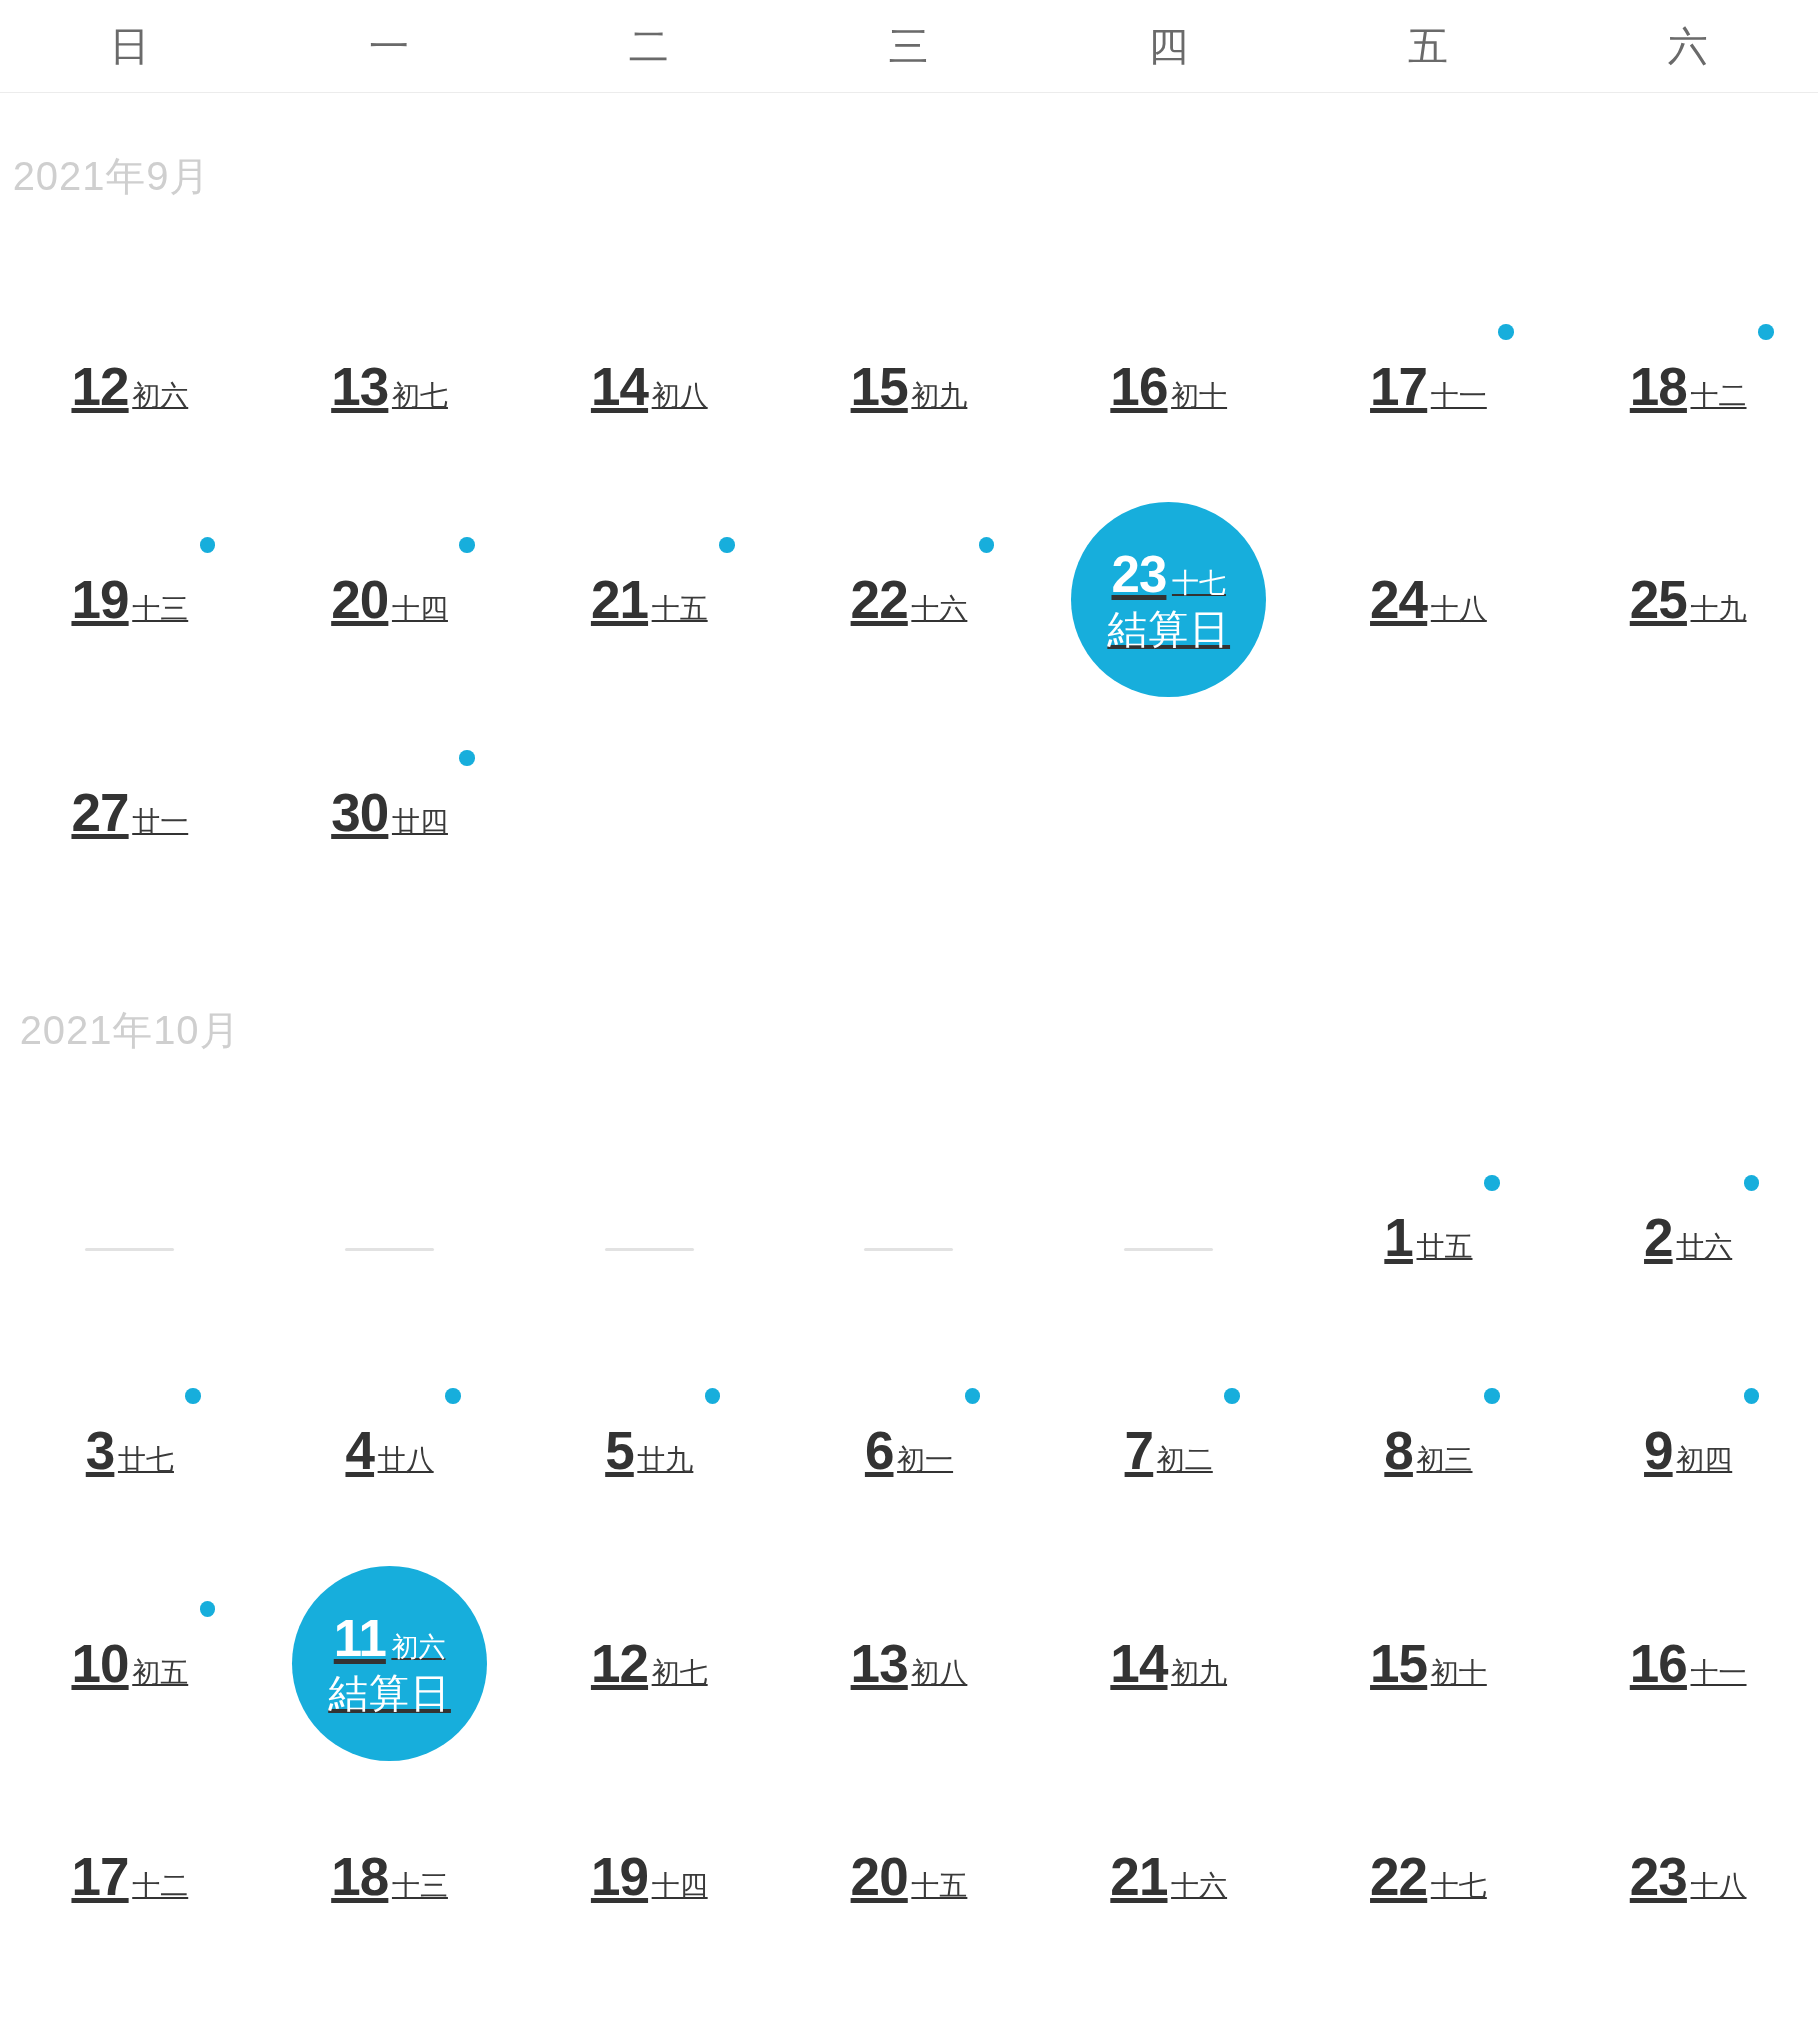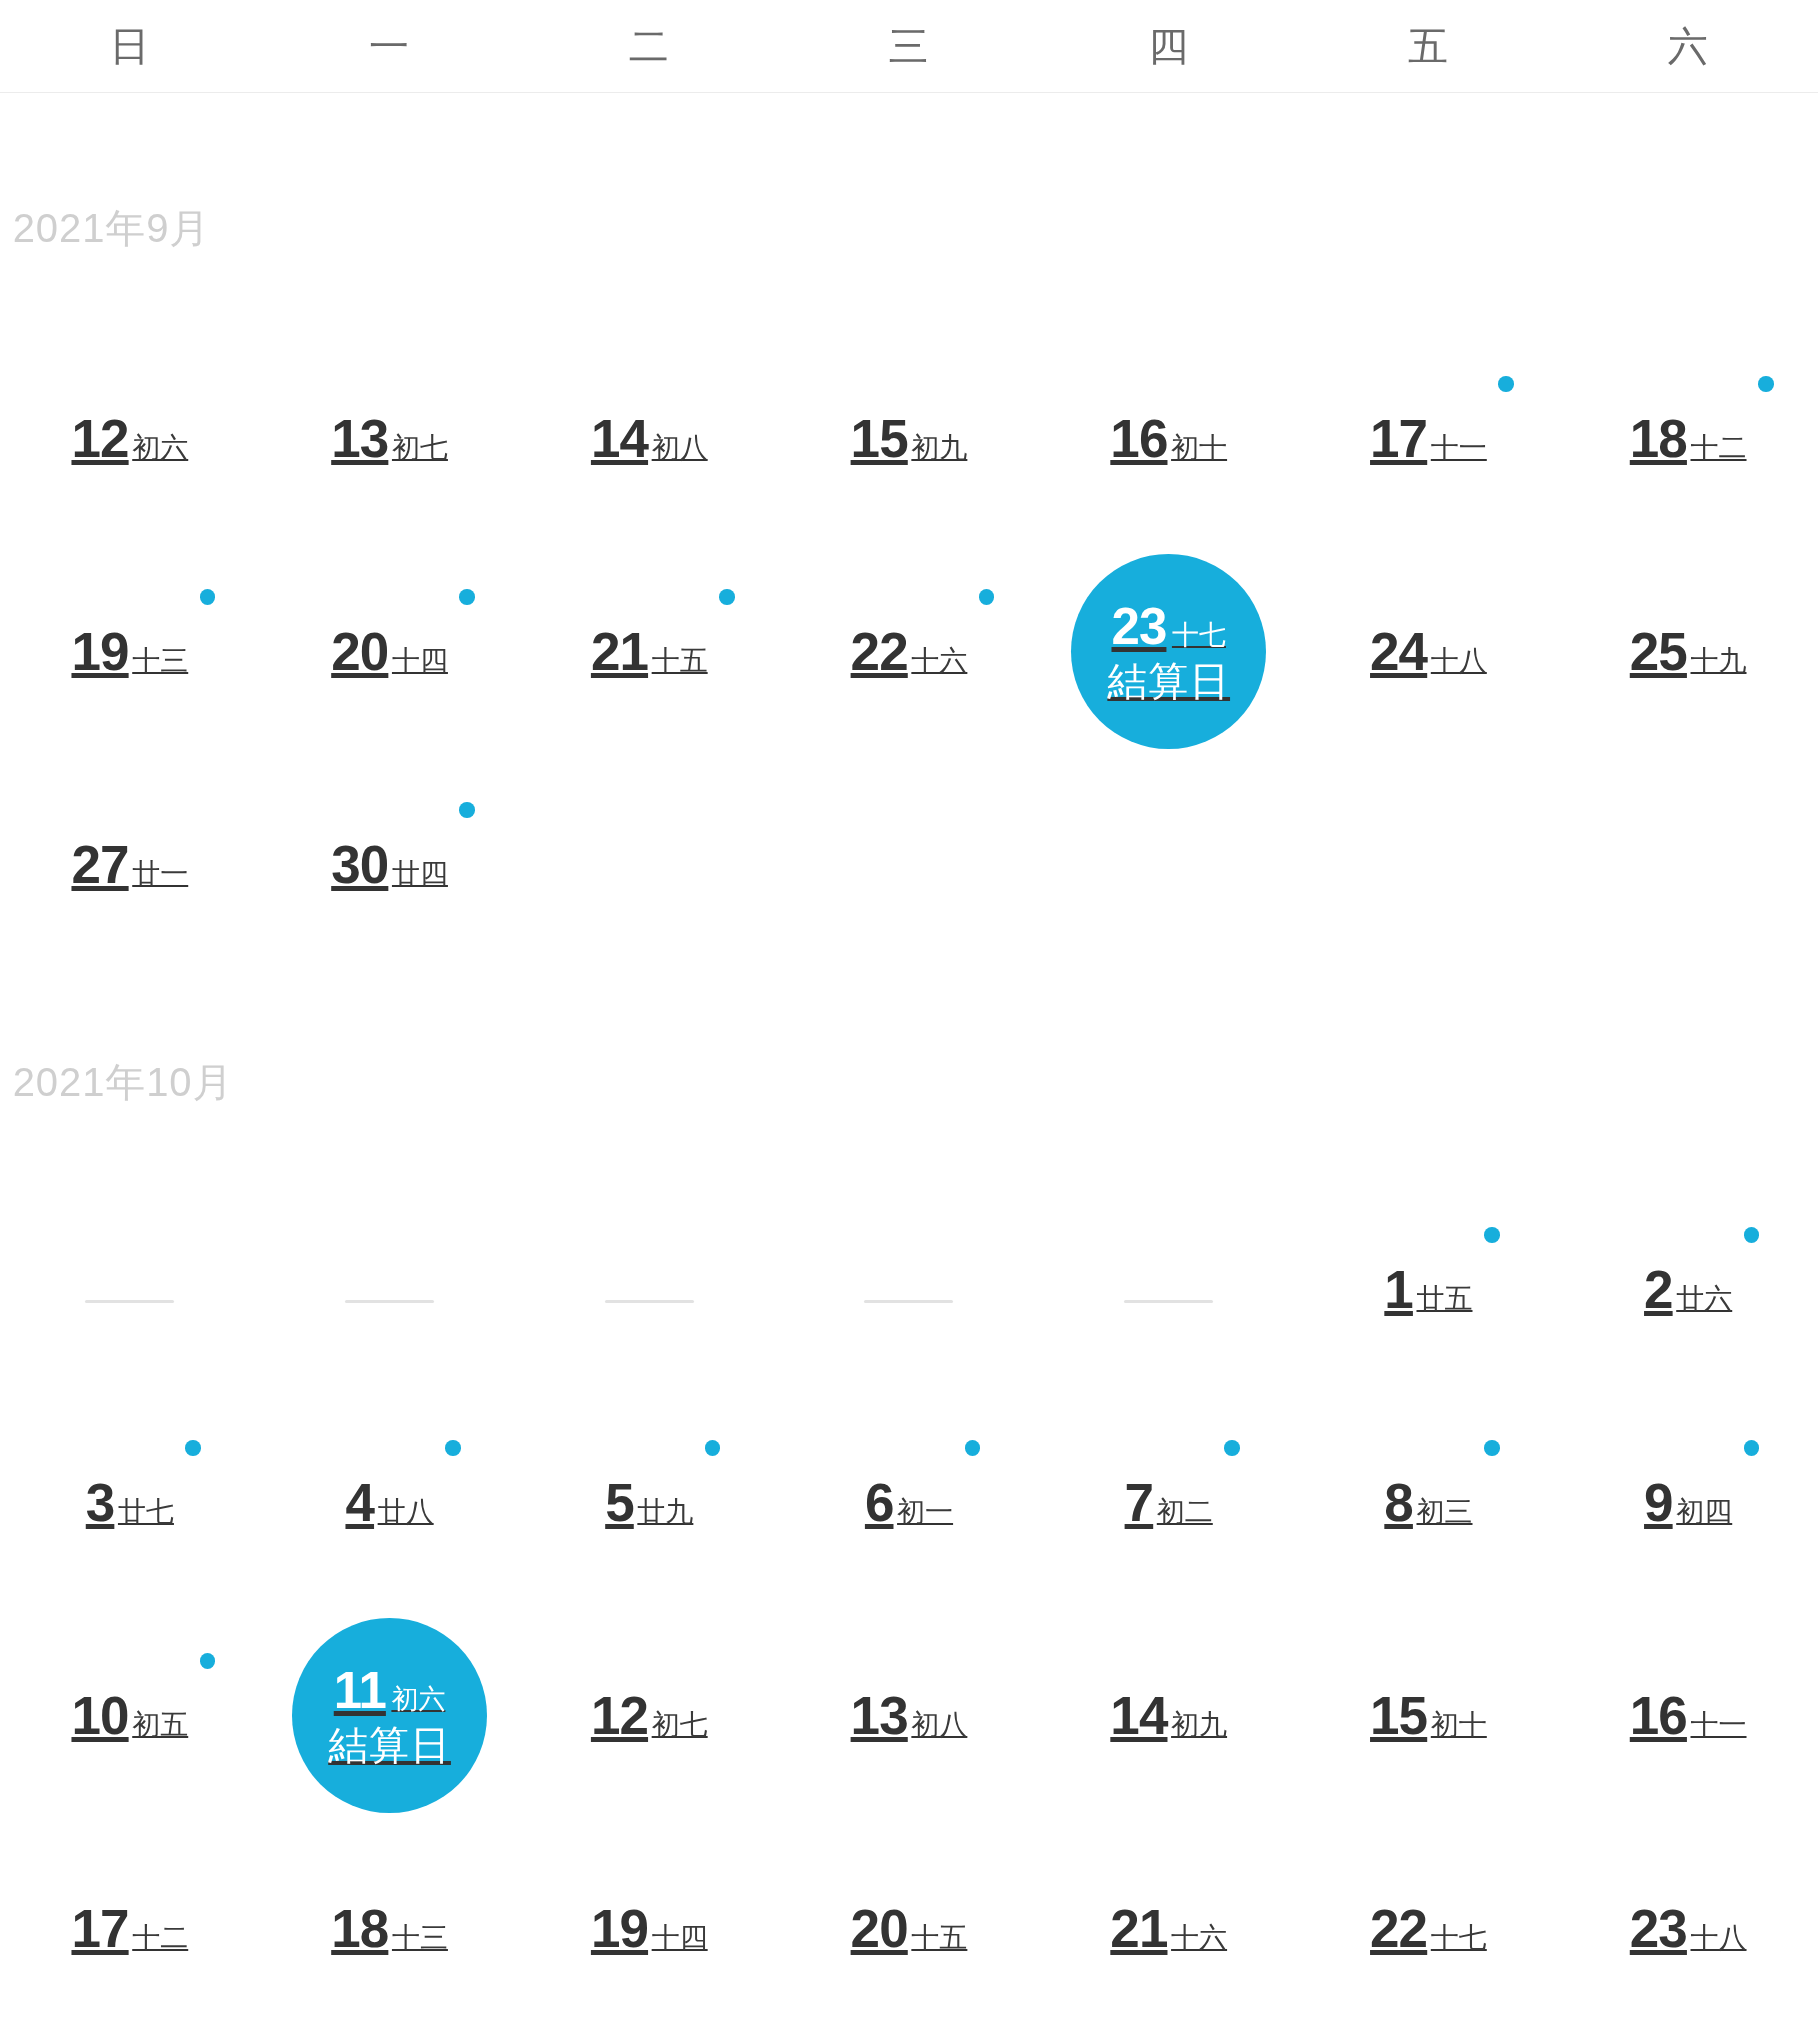--- a/index.html
+++ b/index.html
@@ -45,25 +45,26 @@
     padding: 0;
   }
   .month-label {
     font-size: 40px;
     color: #cfcfcf;
     font-weight: 400;
     padding-left: 12.7px;
     letter-spacing: 0.9px;
   }
   .month-label.sep {
-    margin-top: 108px;
+    margin-top: 56px;
     margin-bottom: 0;
   }
   .month-label.oct {
     margin-top: 84px;
+    margin-left: 7px;
   }
 
   
   .week-row {
     display: grid;
     grid-template-columns: repeat(7, 1fr);
     height: 213px;
     text-decoration: underline;
   }
   .week-row.first-sep { margin-top: 76px; }

